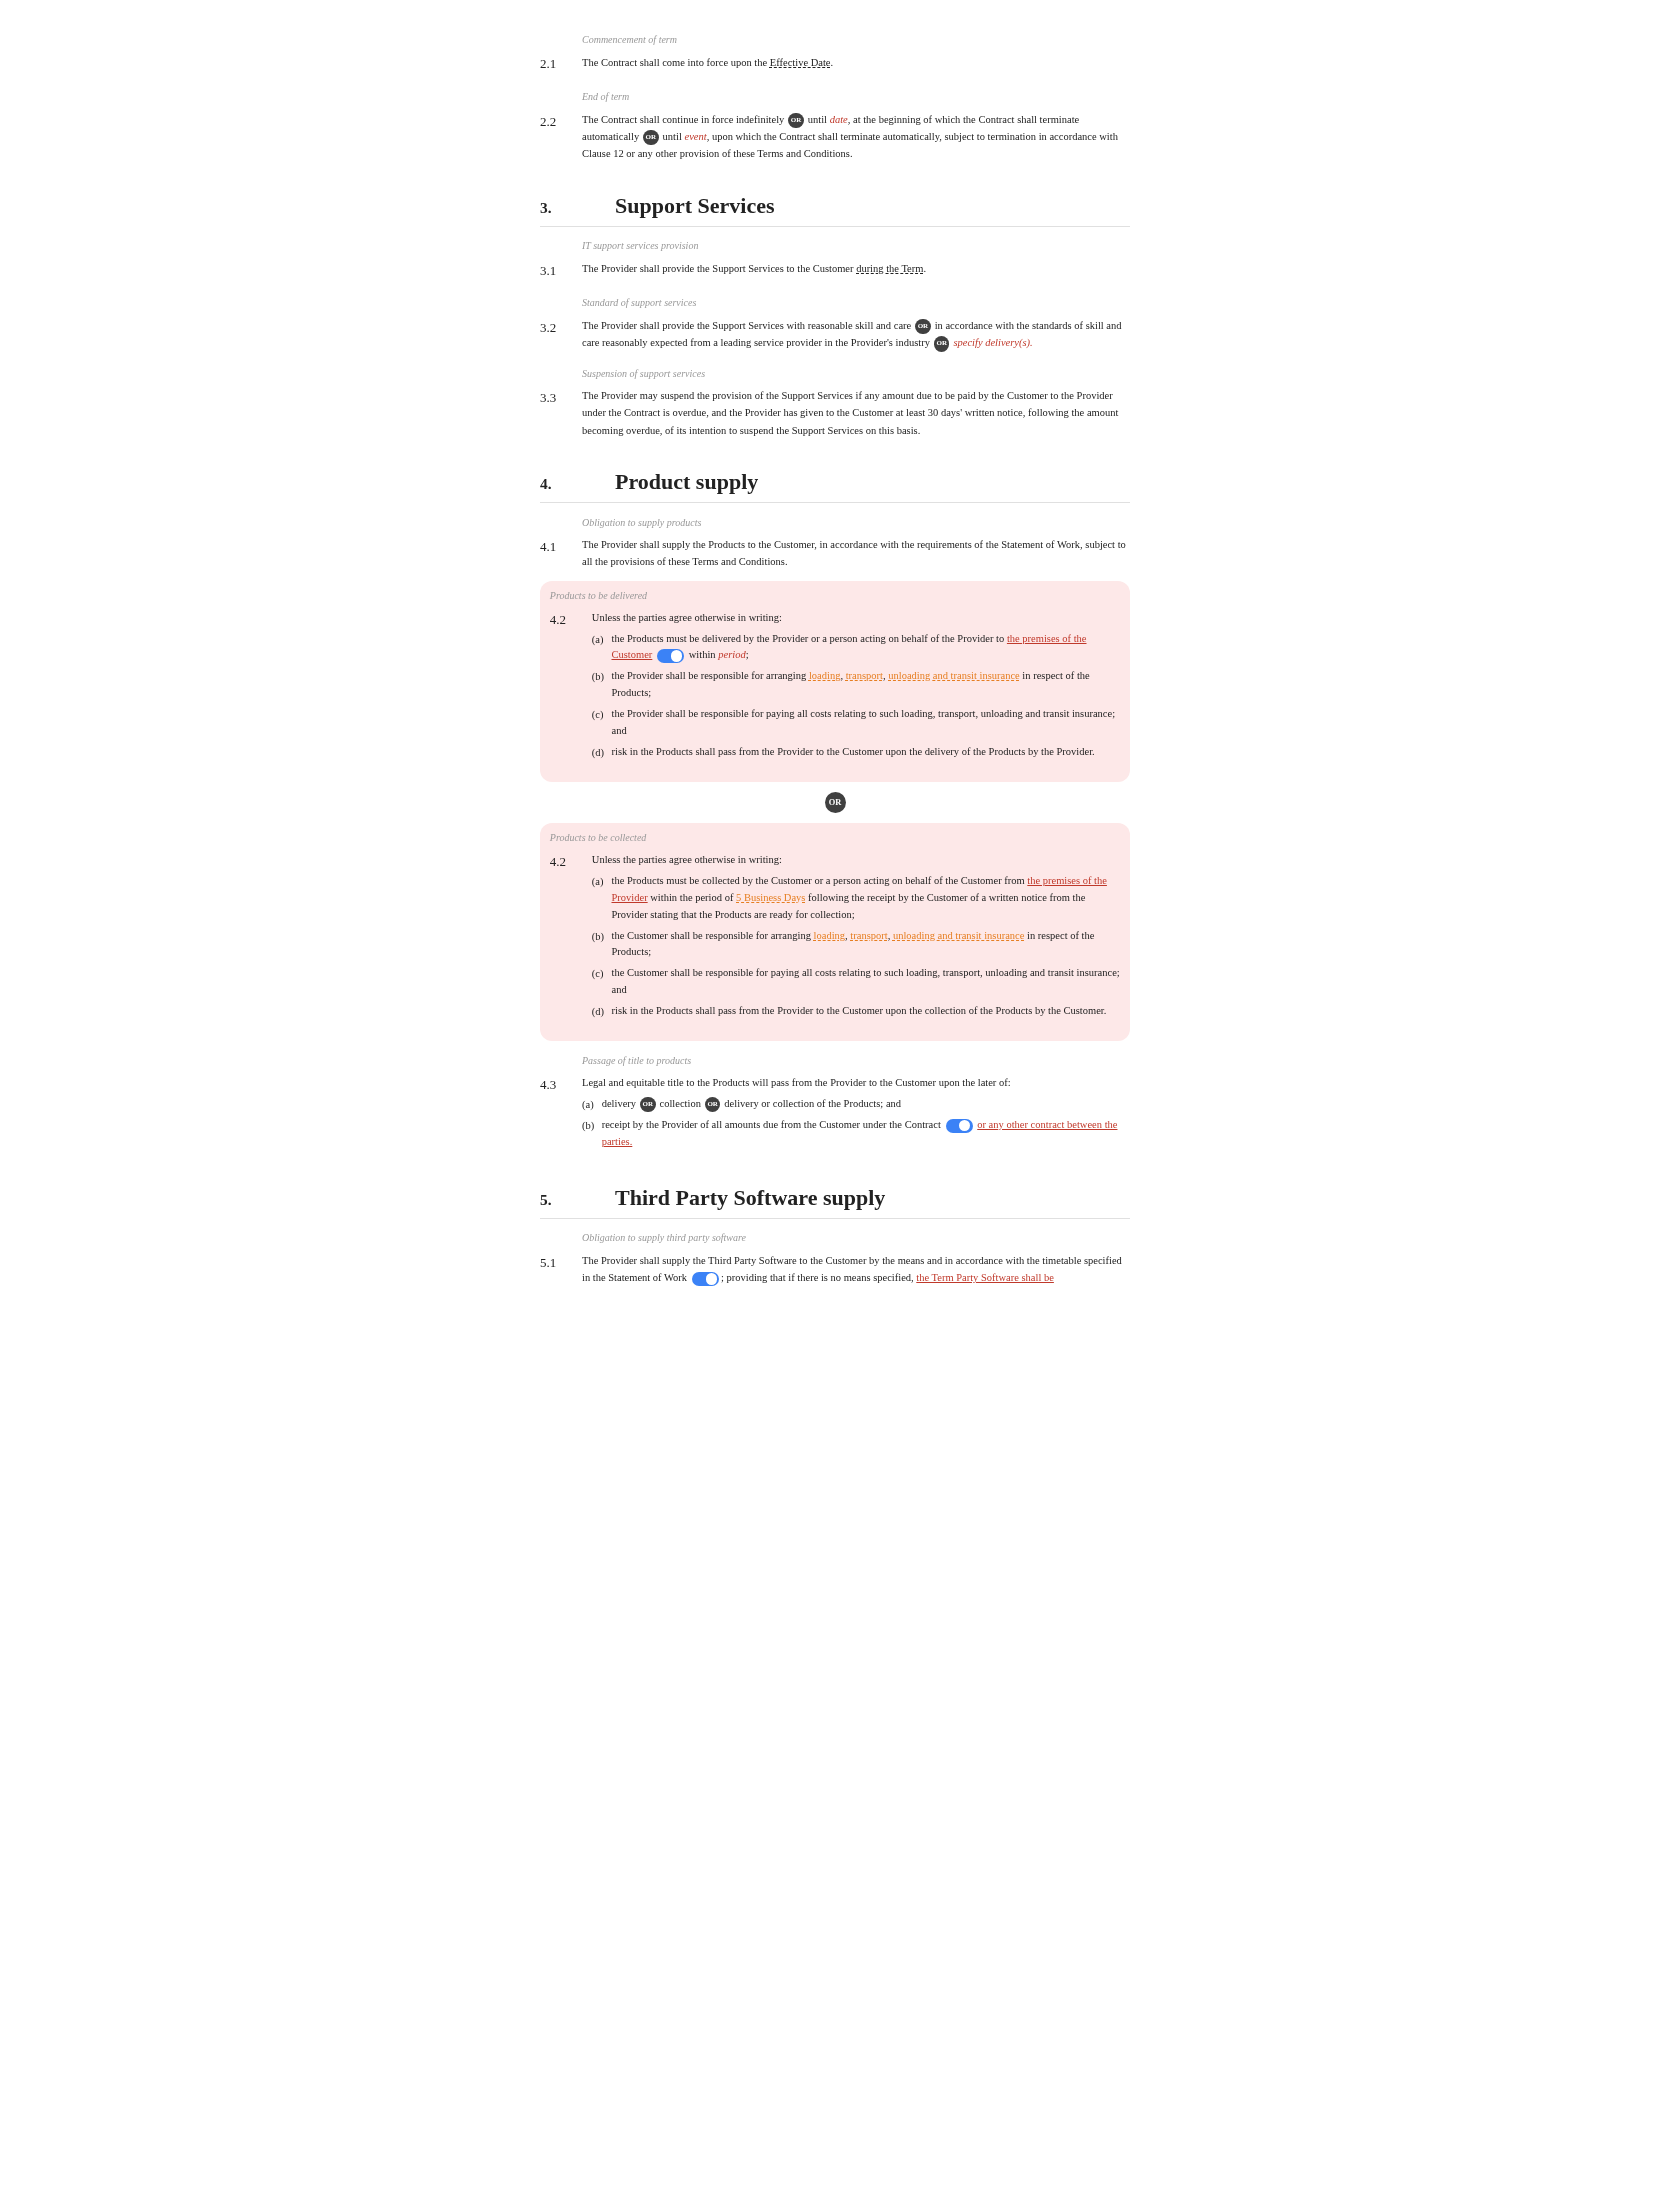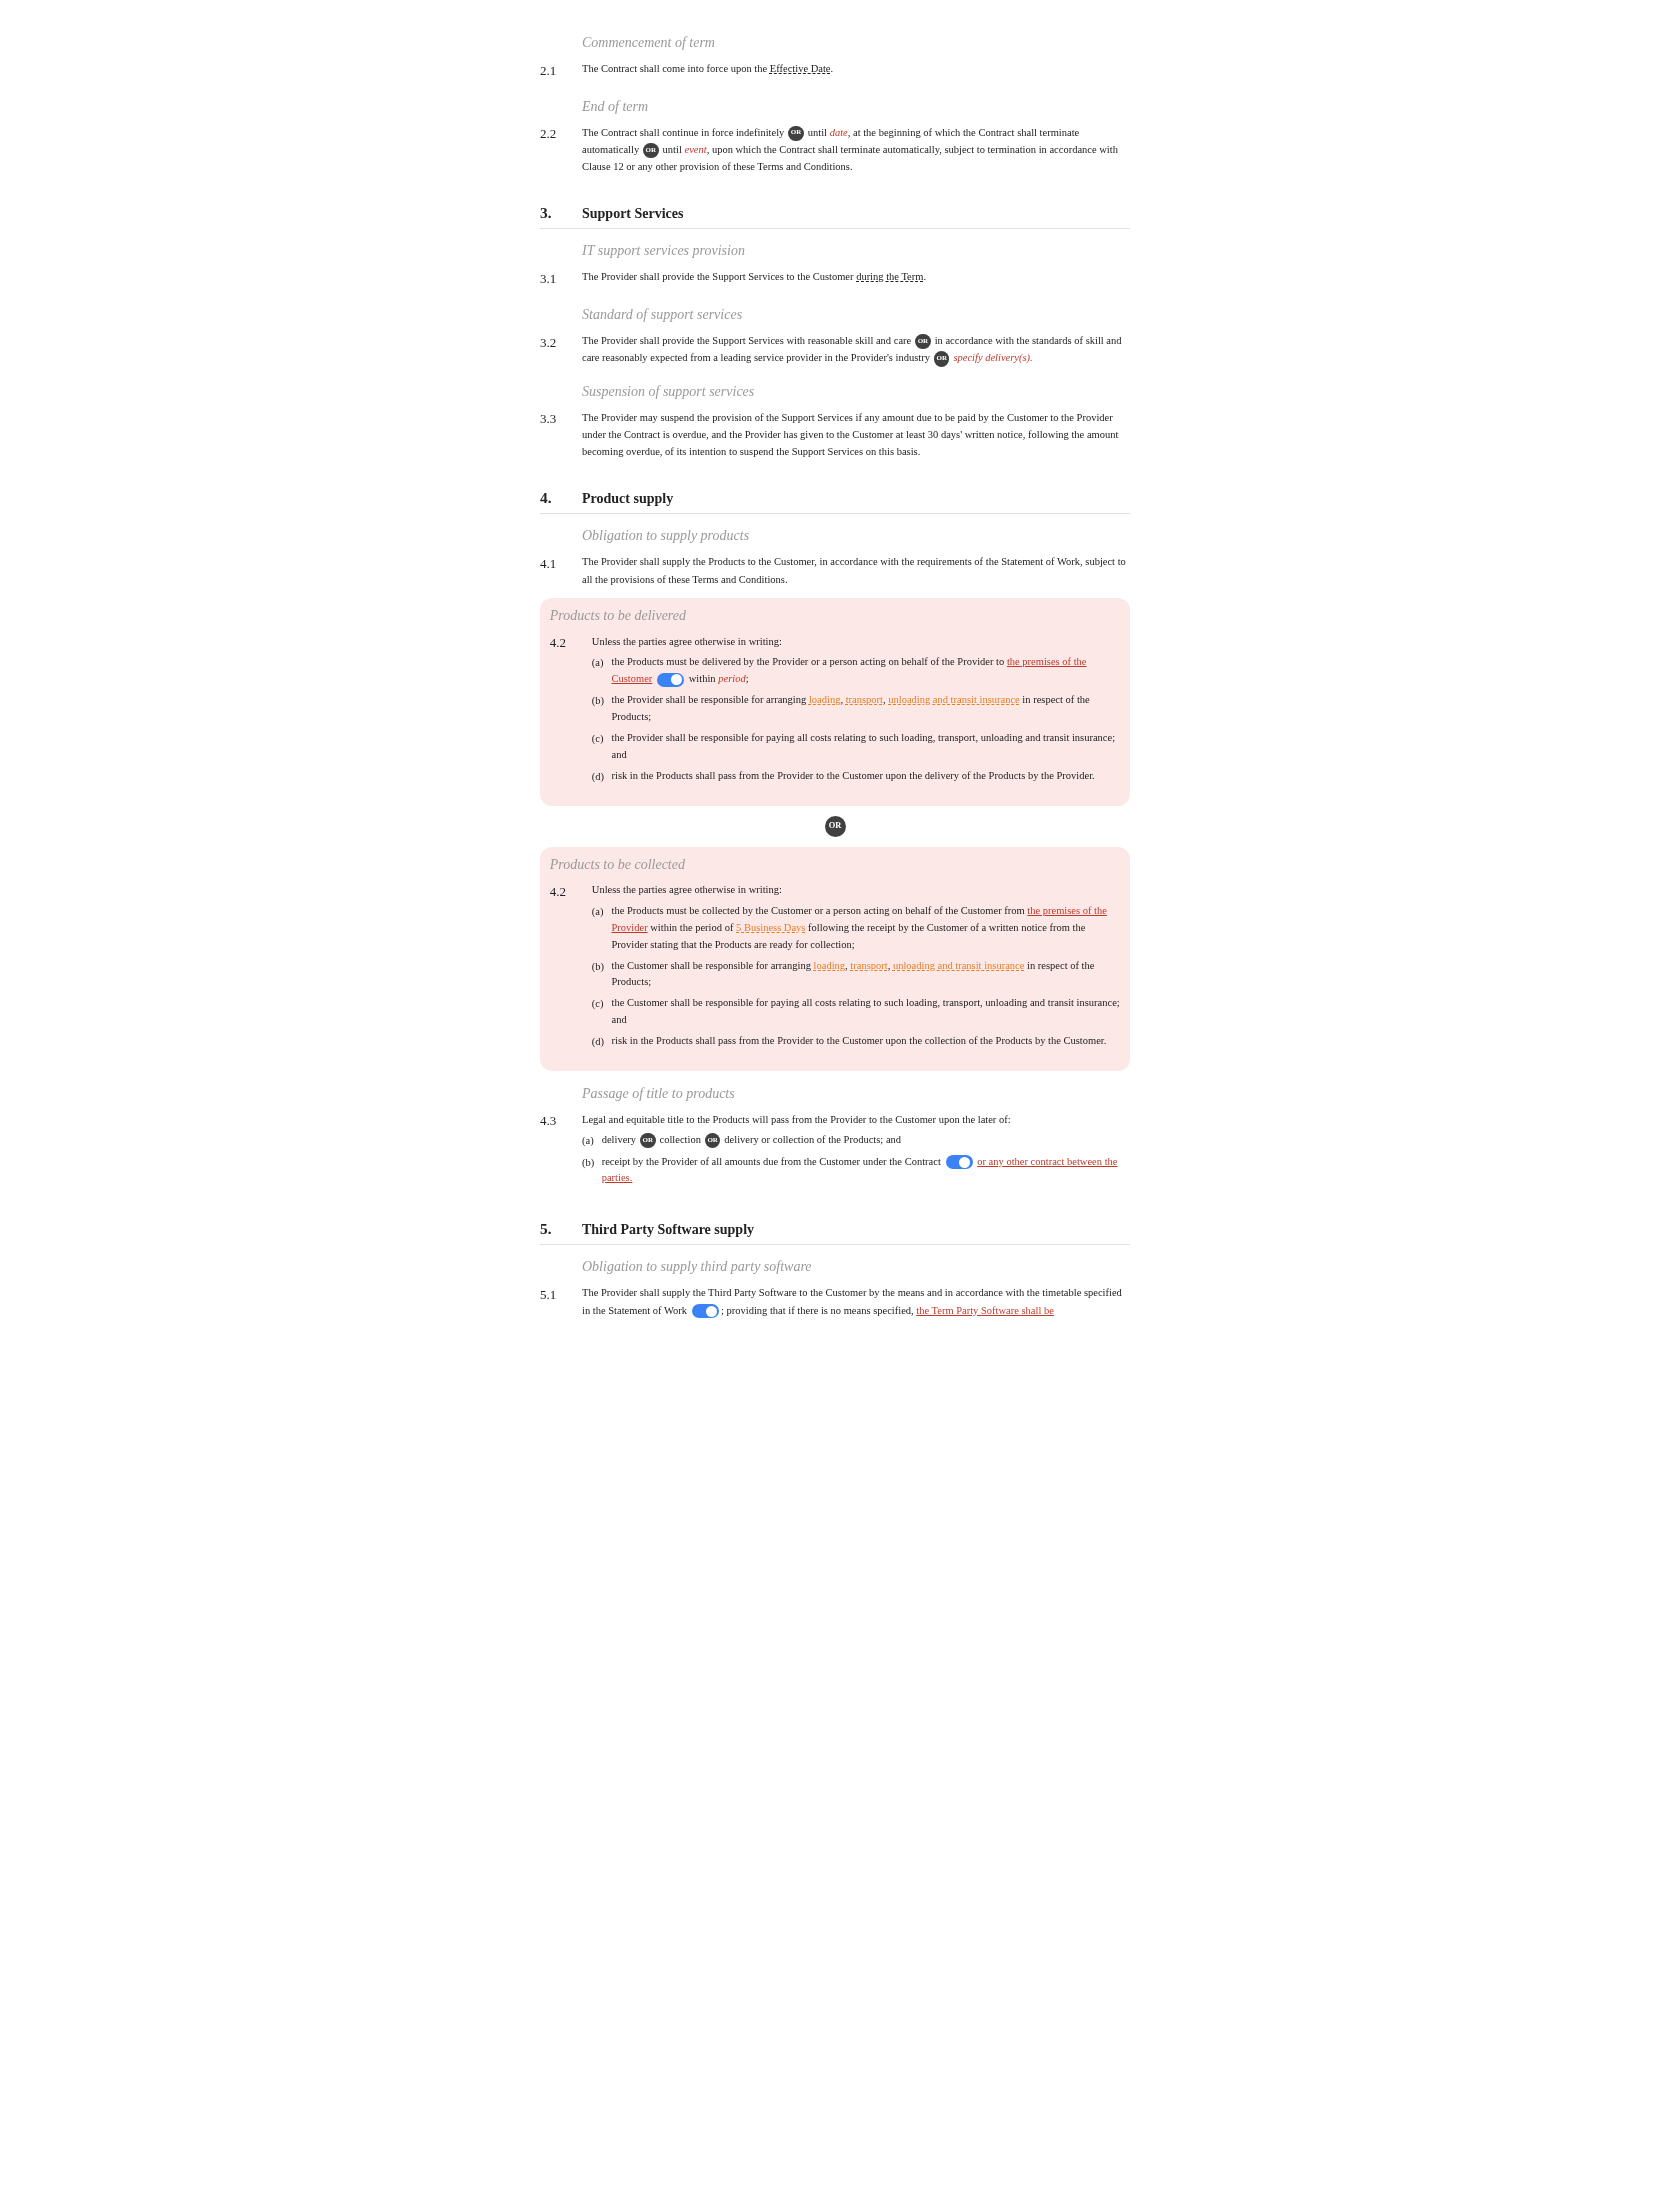--- a/index.html
+++ b/index.html
@@ -22,28 +22,29 @@
       padding-bottom: 2.8px;
       border-bottom: 1.4px solid #e0e0e0;
     }
     .section-number {
       font-size: 15.4px;
       font-weight: bold;
       margin-right: 17px;
       min-width: 25px;
     }
     .section-title {
-      font-size: 14px;
+      font-size: 22px;
       font-weight: bold;
+      margin-left: 33px;
     }
 
     .subsection-label {
       font-style: italic;
       color: #999;
-      font-size: 14px;
+      font-size: 10px;
       margin-top: 11.2px;
       margin-bottom: 2.8px;
       padding-left: 42px;
     }
 
     .clause-row {
       display: flex;
       margin-bottom: 7px;
       padding: 2.8px 0;
     }

